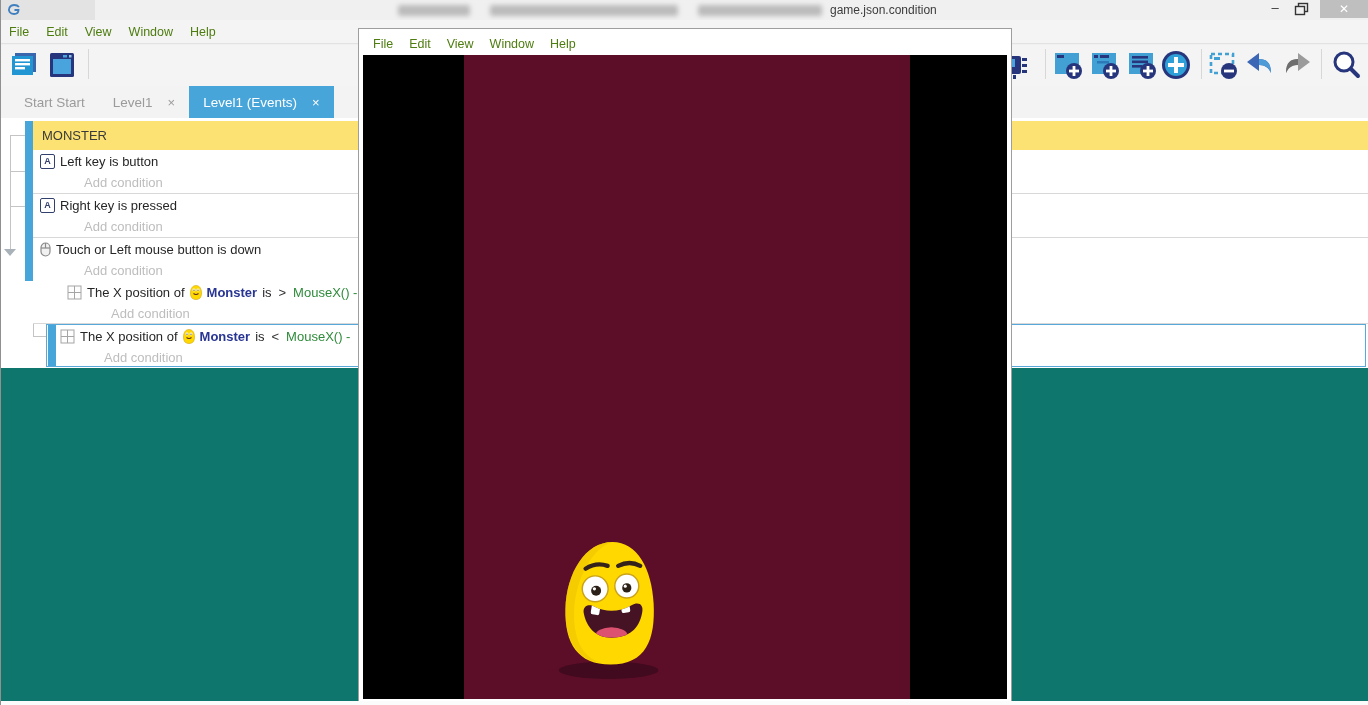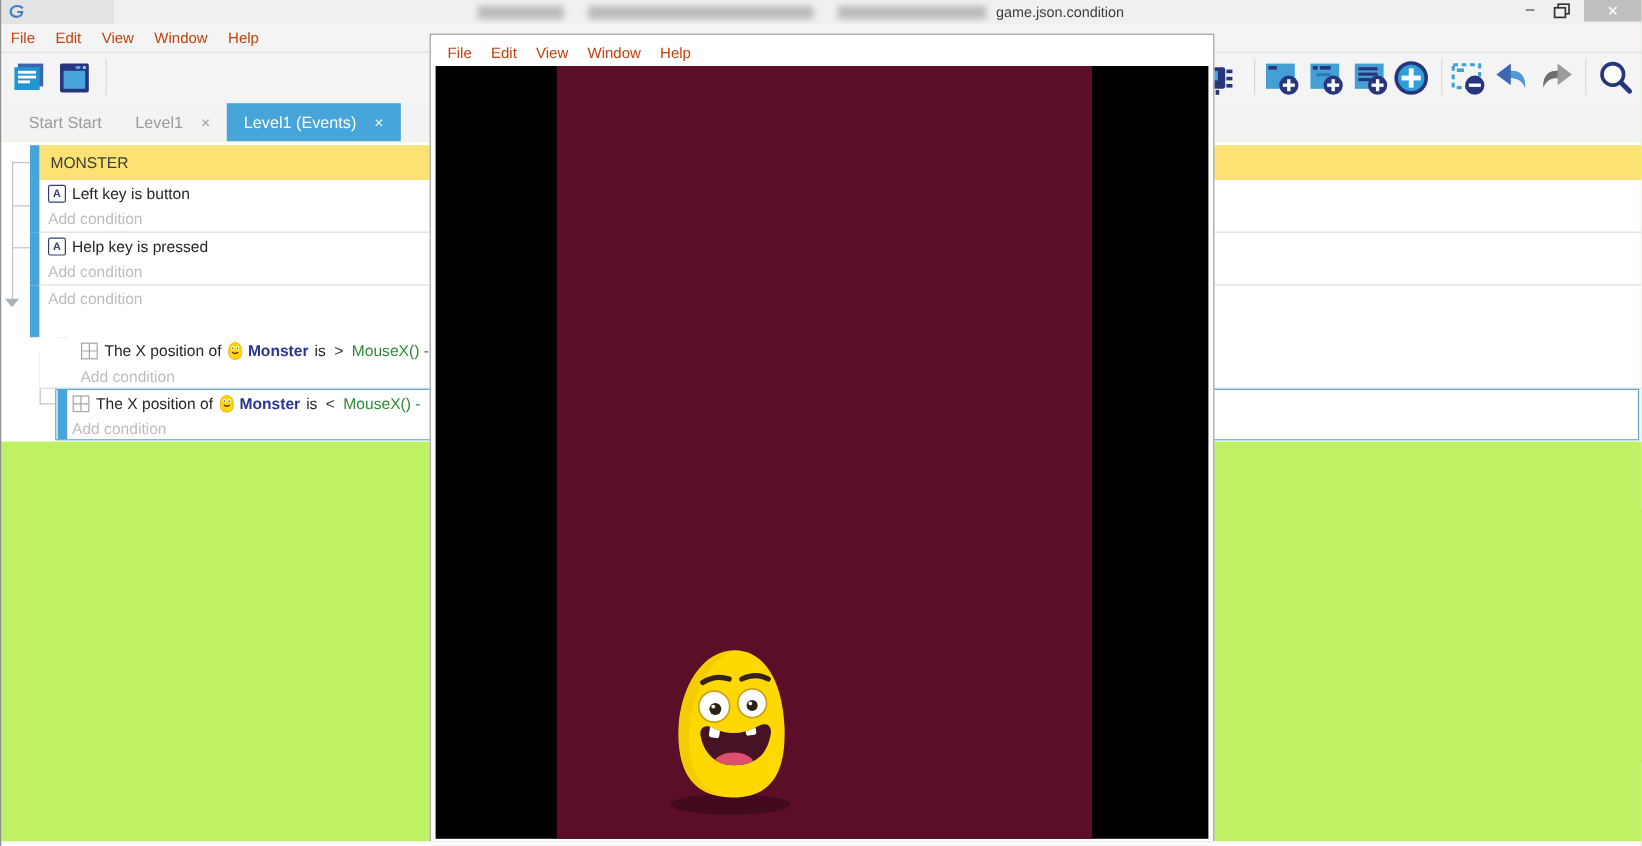--- a/index.html
+++ b/index.html
@@ -11,38 +11,38 @@
   #titlebar{left:0;top:0;width:1368px;height:20px;background:#f0f0f0;}
   #titlebar .corner{left:0;top:0;width:95px;height:20px;background:#e3e3e3;}
   #app-title{left:830px;top:3px;font-size:12px;color:#3c3c3c;}
   .blurblob{top:5px;height:11px;background:#a9a9a9;filter:blur(2.5px);opacity:.75;border-radius:2px;}
   #btn-min{left:1262px;top:0;width:26px;height:18px;text-align:center;font-size:13px;color:#333;line-height:16px;}
   #btn-restore{left:1294px;top:2px;width:16px;height:14px;}
   #btn-close{left:1320px;top:0;width:48px;height:18px;background:#bfbfbf;color:#fff;
              font-size:12px;text-align:center;line-height:18px;}
   #menubar{left:0;top:20px;width:1368px;height:24px;background:#f4f4f4;border-bottom:1px solid #e2e2e2;
            display:flex;align-items:center;gap:17px;padding-left:9px;box-sizing:border-box;}
-  .menu-item{font-size:12.5px;color:#c2410c;}
+  .menu-item{font-size:12.5px;color:#4d7c0f;}
   #toolbar{left:0;top:45px;width:1368px;height:41px;background:#f4f4f4;}
   .tbsep{top:4px;width:1px;height:30px;background:#d7d7d7;}
   .tbicon{top:4px;width:32px;height:32px;display:flex;align-items:center;justify-content:center;}
   #tabbar{left:0;top:86px;width:1368px;height:32px;background:#f3f3f3;display:flex;align-items:stretch;padding-left:10px;}
   .tab{display:flex;align-items:center;padding:0 14px;font-size:13.5px;color:#9b9b9b;gap:15px;}
   .tab .x{font-size:13px;color:#9b9b9b;}
   .tab.active{background:#47a5d9;color:#fff;}
   .tab.active .x{color:#fff;}
   
-  #events-panel{left:0;top:118px;width:1368px;height:587px;background:#bef264;}
+  #events-panel{left:0;top:118px;width:1368px;height:587px;background:#0f766e;}
   #events-white{left:0;top:0;width:1368px;height:250px;background:#fff;}
   .treeline{background:#c4c4c4;}
   .bar{width:8px;background:#47a5d9;position:absolute;}
   .row{position:absolute;left:33px;right:0;background:#fff;box-sizing:border-box;}
   .row.comment{background:#fbe273;}
   .cond-line{height:22px;display:flex;align-items:center;padding-left:7px;font-size:13px;color:#262626;gap:5px;}
-  .add-line{height:21px;display:flex;align-items:center;padding-left:7px;font-size:13px;color:#bdbdbd;}
+  .add-line{height:21px;display:flex;align-items:center;padding-left:7px;font-size:13px;color:#bdbdbd;margin-left:44px;}
   .obj{color:#283593;font-weight:bold;}
   .expr{color:#2e8b3a;}
   .op{color:#333;margin:0 2px;}
   .keycap{display:inline-flex;width:13px;height:13px;border:1px solid #32406e;border-radius:2px;
           color:#32406e;font-size:9px;font-weight:bold;align-items:center;justify-content:center;background:#fff;}
   .expander{width:0;height:0;border-left:6px solid transparent;border-right:6px solid transparent;
             border-top:7px solid #a9b2b8;position:absolute;}
   
   #preview{left:358px;top:28px;width:654px;height:674px;background:#fff;border:1px solid #9e9e9e;
            box-sizing:border-box;z-index:10;}
@@ -220,27 +220,35 @@
       <span class="keycap">A</span>
       <span>Left key is button</span>
     </div>
     <div class="add-line">Add condition</div>
   </div>
 
   <div class="bar abs" style="left:25px;top:76px;height:44px"></div>
   <div class="row" style="top:76px;height:44px;border-bottom:1px solid #d8d8d8">
     <div class="cond-line">
       <span class="keycap">A</span>
-      <span>Help key is pressed</span>
+      <span>Right key is pressed</span>
     </div>
     <div class="add-line">Add condition</div>
   </div>
 
   <div class="bar abs" style="left:25px;top:120px;height:43px"></div>
   <div class="row" style="top:120px;height:43px">
+    <div class="cond-line">
+      <svg width="11" height="15" viewBox="0 0 11 15">
+        <rect x="1" y="1" width="9" height="13" rx="4.5" fill="#f1f1f1" stroke="#8a8a8a" stroke-width="1.2"></rect>
+        <line x1="5.5" y1="1" x2="5.5" y2="6" stroke="#8a8a8a" stroke-width="1.2"></line>
+        <line x1="1" y1="6" x2="10" y2="6" stroke="#8a8a8a" stroke-width="1.2"></line>
+      </svg>
+      <span>Touch or Left mouse button is down</span>
+    </div>
     <div class="add-line">Add condition</div>
   </div>
 
   <div class="bar abs" style="left:48px;top:163px;height:43px"></div>
   <div class="row" style="top:163px;height:43px;border-bottom:1px solid #d8d8d8;padding-left:27px">
     <div class="cond-line">
       <svg width="15" height="15" viewBox="0 0 15 15">
         <rect x="1" y="1" width="13" height="13" fill="#fdfdfd" stroke="#a5a5a5" stroke-width="1"></rect>
         <line x1="7.5" y1="1" x2="7.5" y2="14" stroke="#a5a5a5" stroke-width="1"></line>
         <line x1="1" y1="7.5" x2="14" y2="7.5" stroke="#a5a5a5" stroke-width="1"></line>

